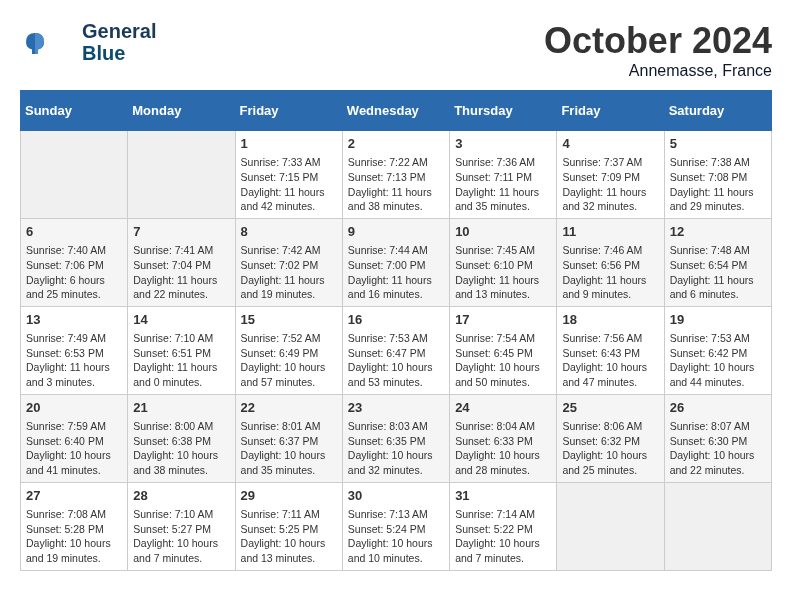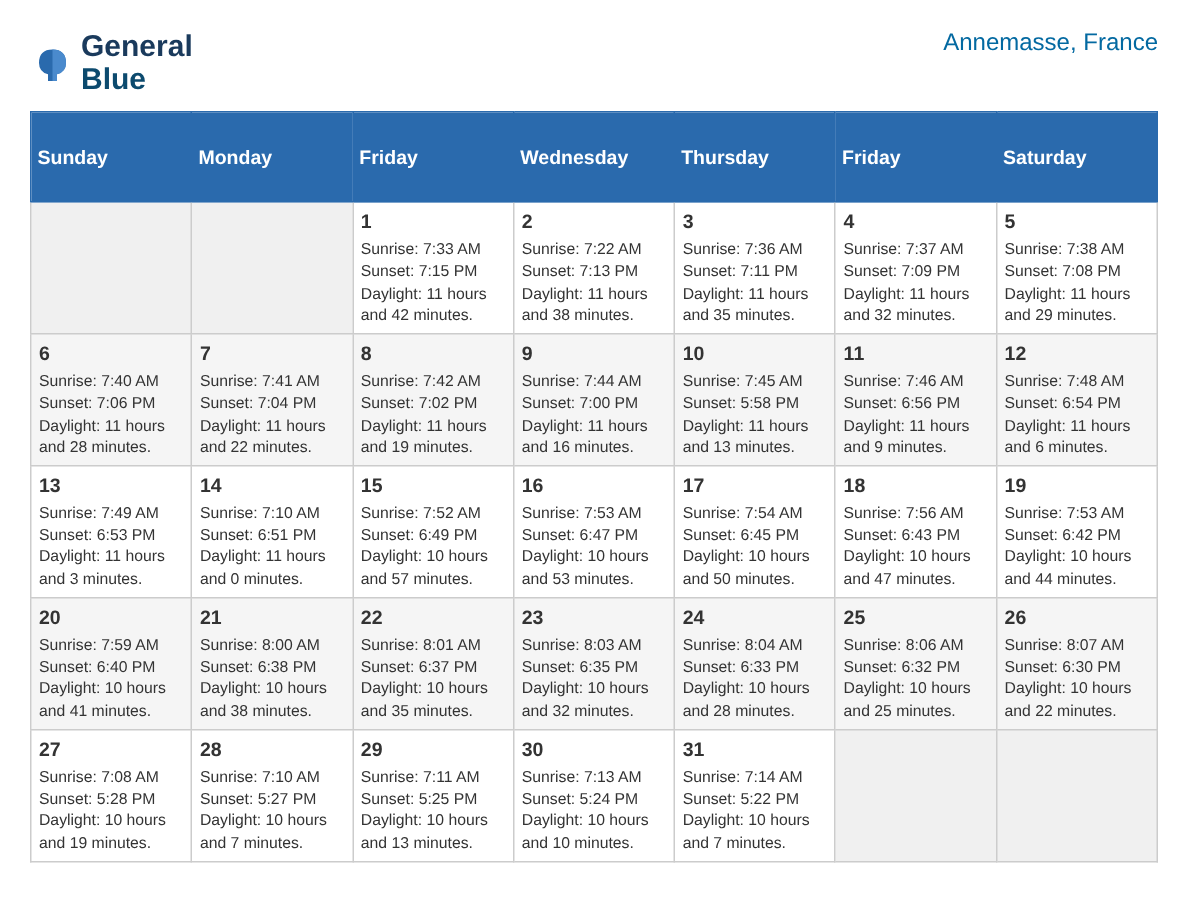--- a/index.html
+++ b/index.html
@@ -12,47 +12,48 @@
     }
     .header {
       display: flex;
       justify-content: space-between;
       align-items: flex-start;
       margin-bottom: 10px;
     }
     .logo {
       display: flex;
       align-items: center;
+      gap: 28px;
     }
     .logo-icon {
       width: 30px;
       height: 30px;
       margin-right: 4px;
     }
     .title-block {
       text-align: right;
     }
     .month-title {
       font-size: 36px;
       font-weight: bold;
       color: #333;
     }
     .location-title {
       font-size: 16px;
-      color: #0369a1;
+      color: #0f172a;
     }
     table {
       width: 100%;
       border-collapse: collapse;
       font-size: 11px;
     }
     thead tr th {
       background-color: #2a6aad;
       color: #fff;
-      padding: 22px 4px;
+      padding: 12px 4px;
       text-align: left;
       font-size: 13px;
       font-weight: bold;
       border: 1px solid #2a6aad;
     }
     tbody tr {
       vertical-align: top;
     }
     tbody tr td {
       border: 1px solid #ccc;
@@ -90,20 +91,21 @@
     <svg class="logo-icon" viewBox="0 0 40 40" xmlns="http://www.w3.org/2000/svg">
       <path d="M8 20 Q8 8 20 8 Q32 8 32 20 Q32 28 24 30 L24 36 L16 36 L16 30 Q8 28 8 20Z" fill="#2a6aad"></path>
       <path d="M20 8 Q32 8 32 20 Q32 28 24 30 L24 36 L20 36 L20 8Z" fill="#4a8acd"></path>
     </svg>
     <div>
       <div style="font-size:20px;font-weight:bold;color:#1a3a5c;line-height:1.1;">General</div>
       <div style="font-size:20px;font-weight:bold;color:#0c4a6e;line-height:1.1;">Blue</div>
     </div>
   </div>
   <div class="title-block">
+    <div class="month-title">October 2024</div>
     <div class="location-title">Annemasse, France</div>
   </div>
 </div>
 
 <table>
   <thead>
     <tr>
     <th>Sunday</th>
         <th>Monday</th>
         <th>Friday</th>
@@ -146,21 +148,21 @@
           <div>Sunrise: 7:38 AM</div>
           <div>Sunset: 7:08 PM</div>
           <div>Daylight: 11 hours and 29 minutes.</div>
         </td>
       </tr>
       <tr>
         <td>
           <span class="day-num">6</span>
           <div>Sunrise: 7:40 AM</div>
           <div>Sunset: 7:06 PM</div>
-          <div>Daylight: 11 hours and 28 minutes.</div>
+          <div>Daylight: 6 hours and 25 minutes.</div>
         </td>
         <td>
           <span class="day-num">7</span>
           <div>Sunrise: 7:41 AM</div>
           <div>Sunset: 7:04 PM</div>
           <div>Daylight: 11 hours and 22 minutes.</div>
         </td>
         <td>
           <span class="day-num">8</span>
           <div>Sunrise: 7:42 AM</div>
@@ -169,21 +171,21 @@
         </td>
         <td>
           <span class="day-num">9</span>
           <div>Sunrise: 7:44 AM</div>
           <div>Sunset: 7:00 PM</div>
           <div>Daylight: 11 hours and 16 minutes.</div>
         </td>
         <td>
           <span class="day-num">10</span>
           <div>Sunrise: 7:45 AM</div>
-          <div>Sunset: 5:58 PM</div>
+          <div>Sunset: 6:10 PM</div>
           <div>Daylight: 11 hours and 13 minutes.</div>
         </td>
         <td>
           <span class="day-num">11</span>
           <div>Sunrise: 7:46 AM</div>
           <div>Sunset: 6:56 PM</div>
           <div>Daylight: 11 hours and 9 minutes.</div>
         </td>
         <td>
           <span class="day-num">12</span>

